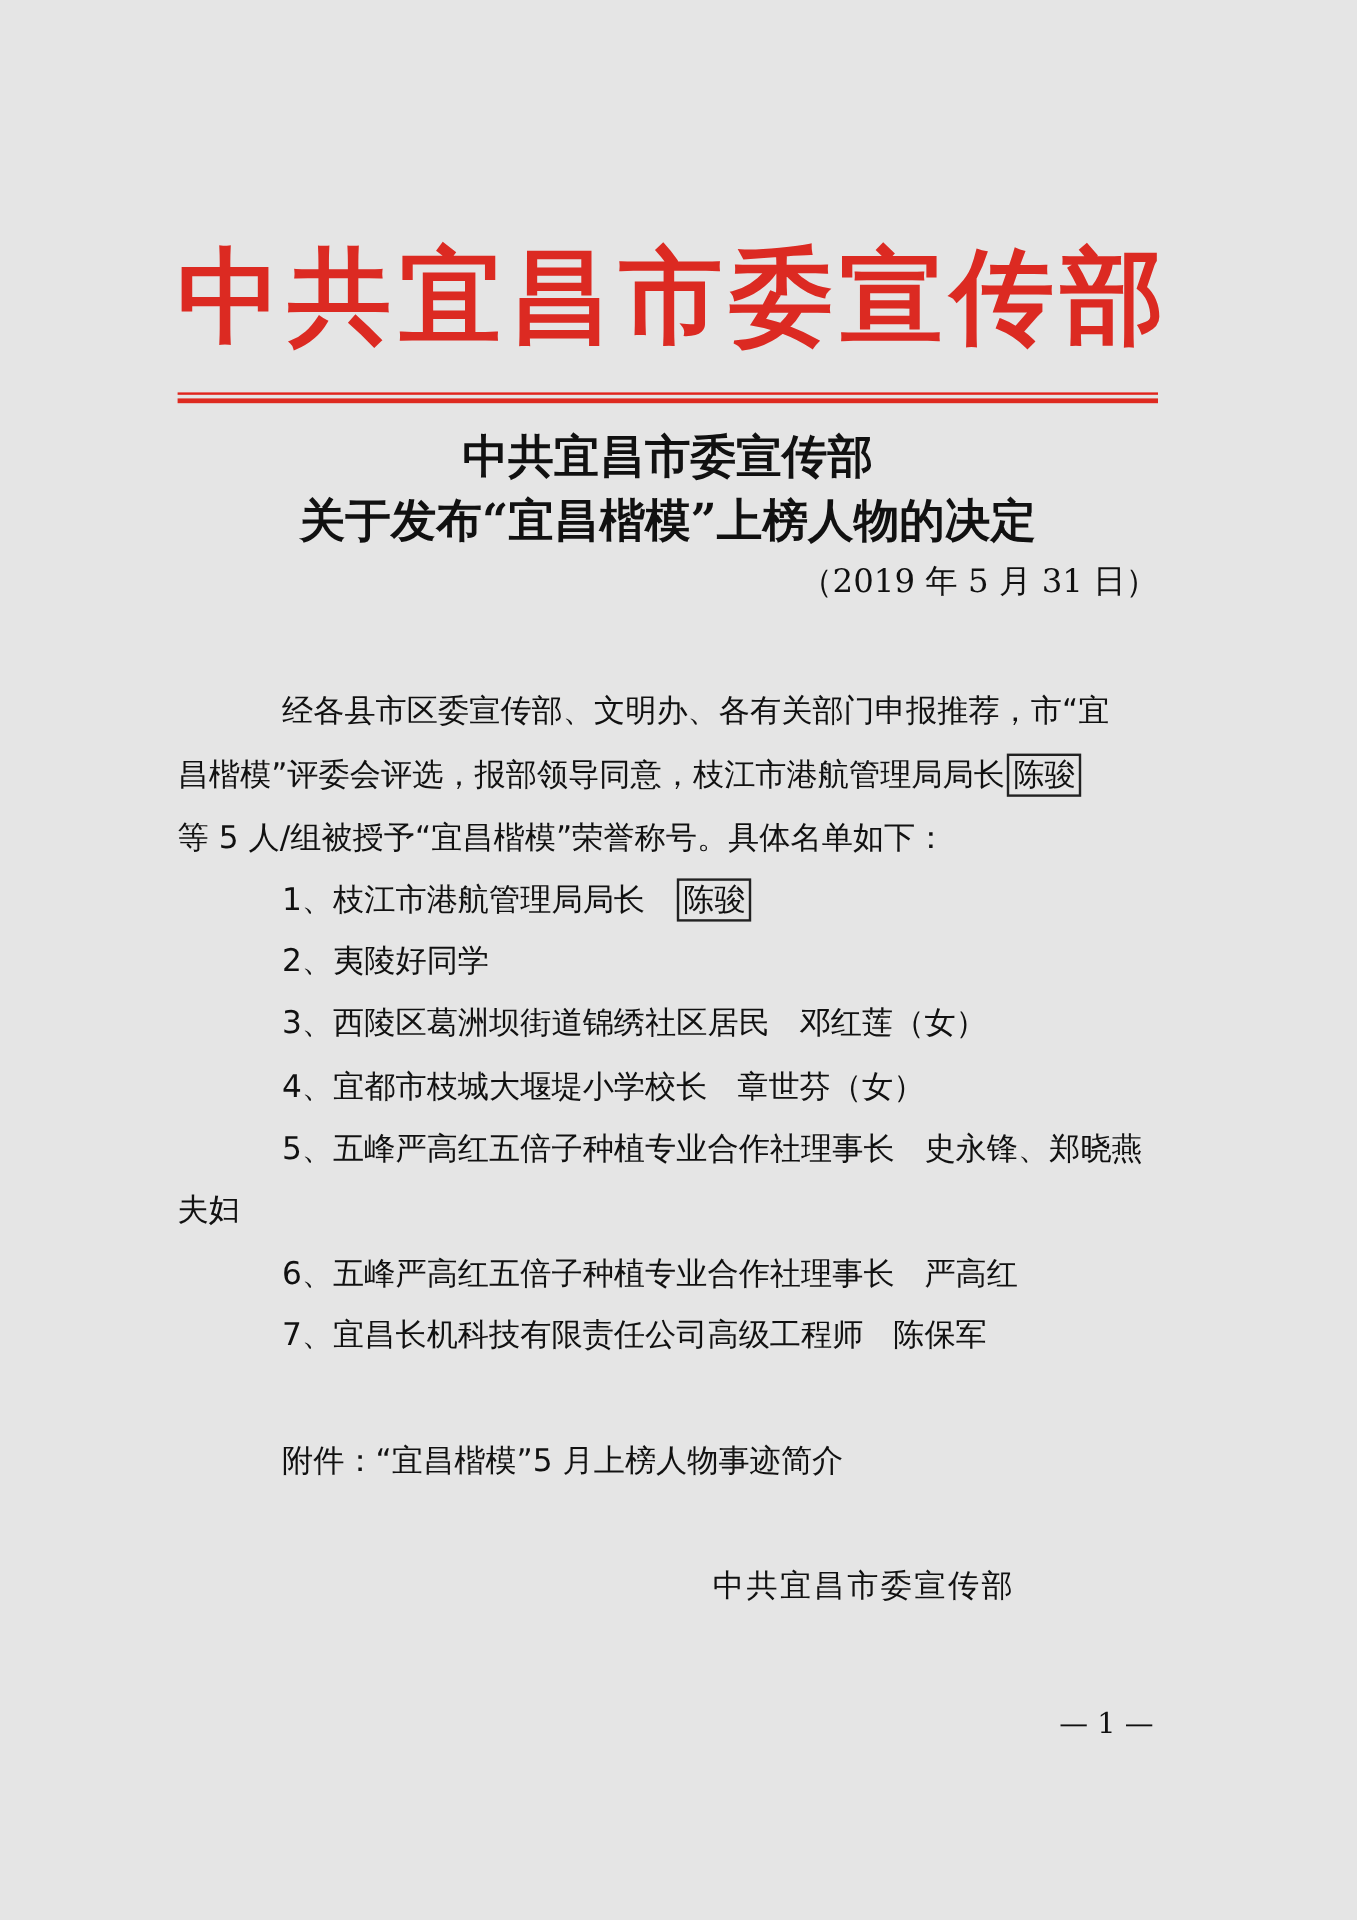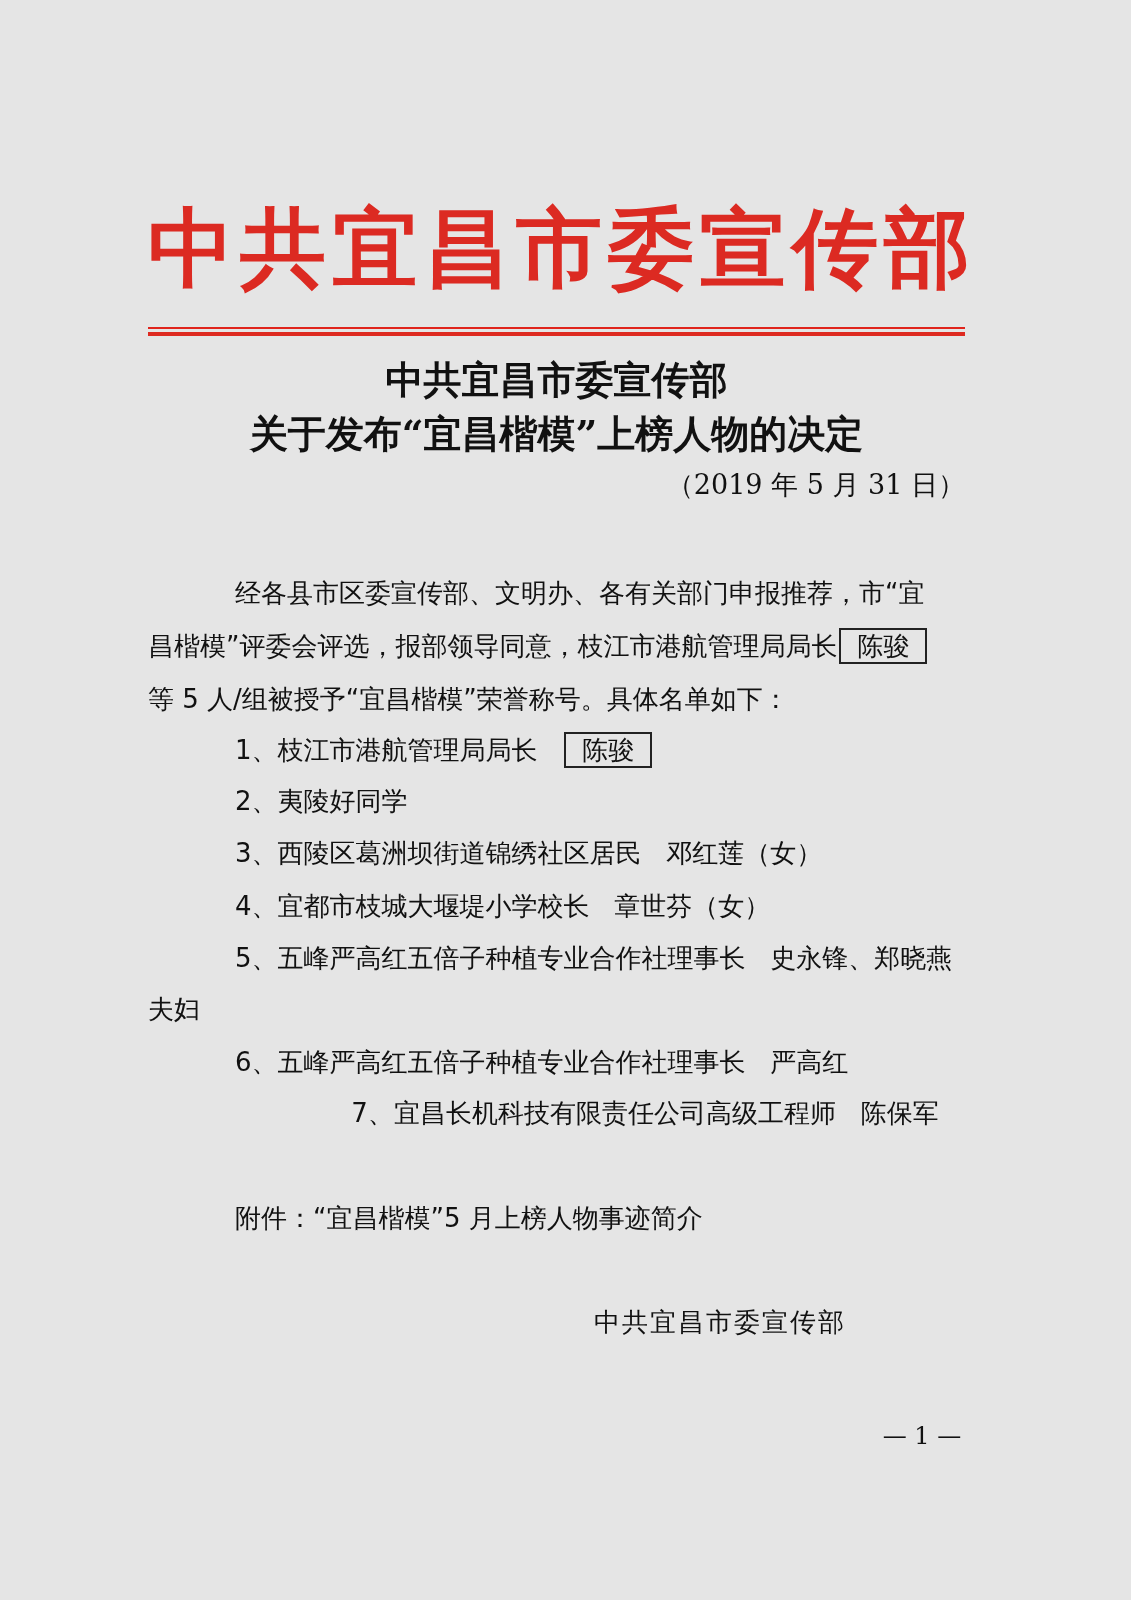--- a/index.html
+++ b/index.html
@@ -86,21 +86,21 @@
       font-size: 26px;
       line-height: 40px;
       height: 40px;
       color: #111;
       white-space: nowrap;
     }
     .indent { left: 203px; margin-left: 32px; }
     .boxed {
       display: inline-block;
       border: 2px solid #222;
-      padding: 0 16px;
+      padding: 0 3px;
       line-height: 32px;
       margin-left: 2px;
     }
     .signature {
       position: absolute;
       font-family: "DejaVu Sans", "Liberation Sans", sans-serif;
       font-size: 26px;
       line-height: 40px;
       color: #111;
       white-space: nowrap;
@@ -161,21 +161,21 @@
 
   <div class="body-line indent" style="top:938px;">
     <span>5、</span><span>五峰严高红五倍子种植专业合作社理事长</span><span>&nbsp;&nbsp;&nbsp;</span><span>史永锋、郑晓燕</span>
   </div>
   <div class="body-line" style="top:989px;">夫妇</div>
 
   <div class="body-line indent" style="top:1042px;">
     <span>6、</span><span>五峰严高红五倍子种植专业合作社理事长</span><span>&nbsp;&nbsp;&nbsp;</span><span>严高红</span>
   </div>
 
-  <div class="body-line indent" style="top:1093px;text-align:center;">
+  <div class="body-line indent" style="top:1093px;">
     <span>7、</span><span>宜昌长机科技有限责任公司高级工程师</span><span>&nbsp;&nbsp;&nbsp;</span><span>陈保军</span>
   </div>
 
   <div class="body-line indent" style="top:1198px;">附件：“宜昌楷模”5 月上榜人物事迹简介</div>
 
   <div class="signature sig-org">中共宜昌市委宣传部</div>
 
   <div class="page-number">— 1 —</div>
 </div>
 

